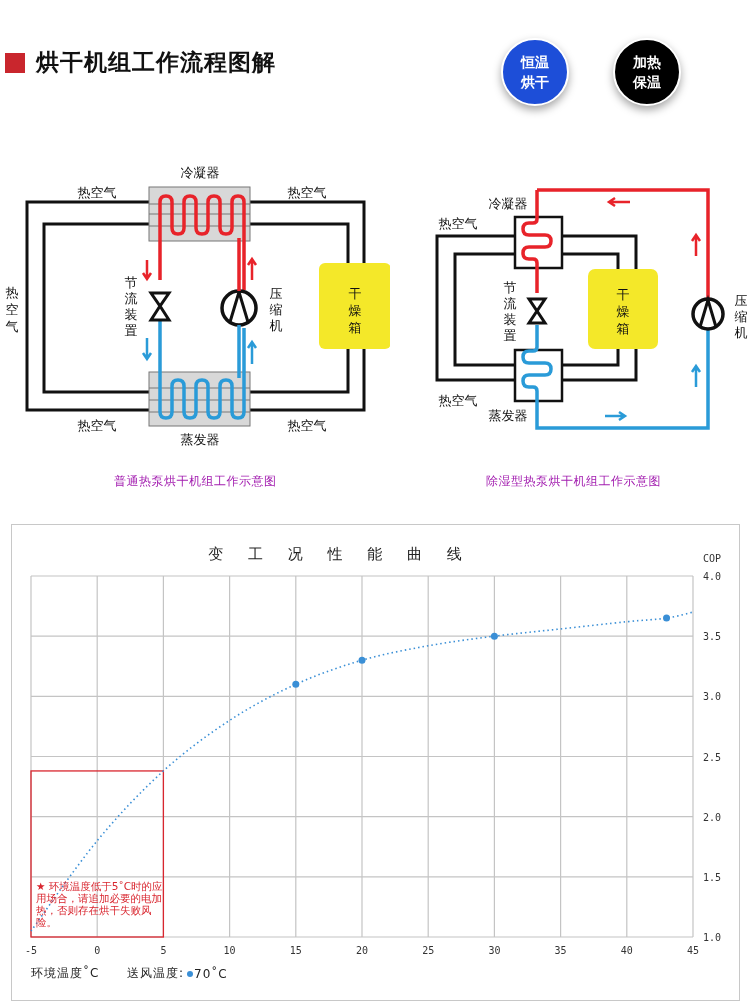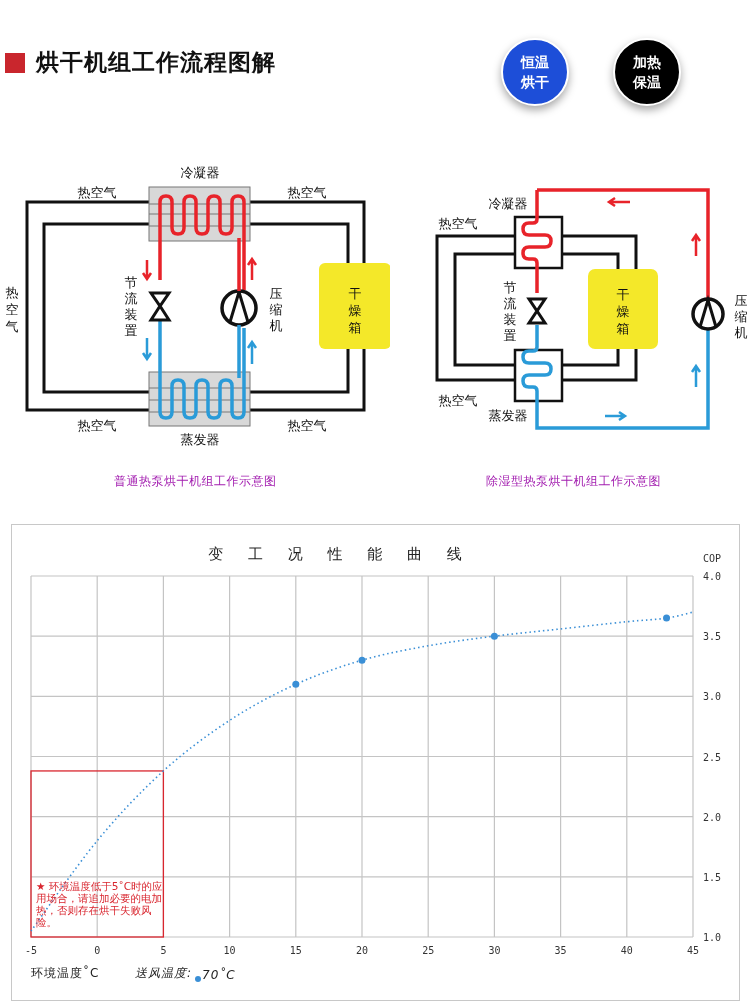--- a/index.html
+++ b/index.html
@@ -9,21 +9,21 @@
   .main-title { left:36px; top:47px; font-size:23px; font-weight:bold; color:#111; letter-spacing:1px; white-space:nowrap; }
   .badge { width:64px; height:64px; border-radius:50%; border:2px solid #fff; box-shadow:0 4px 8px rgba(0,0,0,0.35); color:#fff; font-weight:bold; font-size:14px; line-height:20px; text-align:center; display:flex; flex-direction:column; justify-content:center; }
   .badge1 { left:501px; top:38px; background:#1d4ed8; }
   .badge2 { left:613px; top:38px; background:#000000; }
   .diag-text { font-size:13px; fill:#111; font-family:"DejaVu Sans", sans-serif; }
   .caption { top:473px; font-size:12px; color:#a21caf; white-space:nowrap; letter-spacing:0.5px; }
   .chart-frame { left:11px; top:524px; width:729px; height:477px; border:1px solid #c8c8c8; box-sizing:border-box; }
   .chart-title { left:0; width:680px; top:545px; text-align:center; font-size:15px; letter-spacing:10px; color:#222; }
   .note { left:36px; top:880px; width:128px; font-size:10.5px; line-height:12px; color:#d9262f; }
   .xlabel { left:31px; top:965px; font-size:12px; color:#222; letter-spacing:1px; }
-  .legend { left:135px; top:965px; font-size:12px; color:#222; letter-spacing:1px; display:flex; align-items:flex-end;font-style:italic; }
+  .legend { left:127px; top:965px; font-size:12px; color:#222; letter-spacing:1px; display:flex; align-items:center; }
   .legend-dot { display:inline-block; width:6px; height:6px; border-radius:50%; background:#3a8fd6; margin:0 1px 0 3px; }
   .tick { font-size:10px; fill:#333; font-family:"DejaVu Sans Mono", monospace; }
 </style>
 </head>
 <body>
 
 <div class="abs title-square"></div>
 <div class="abs main-title">烘干机组工作流程图解</div>
 <div class="abs badge badge1">
   <span>恒温</span>

